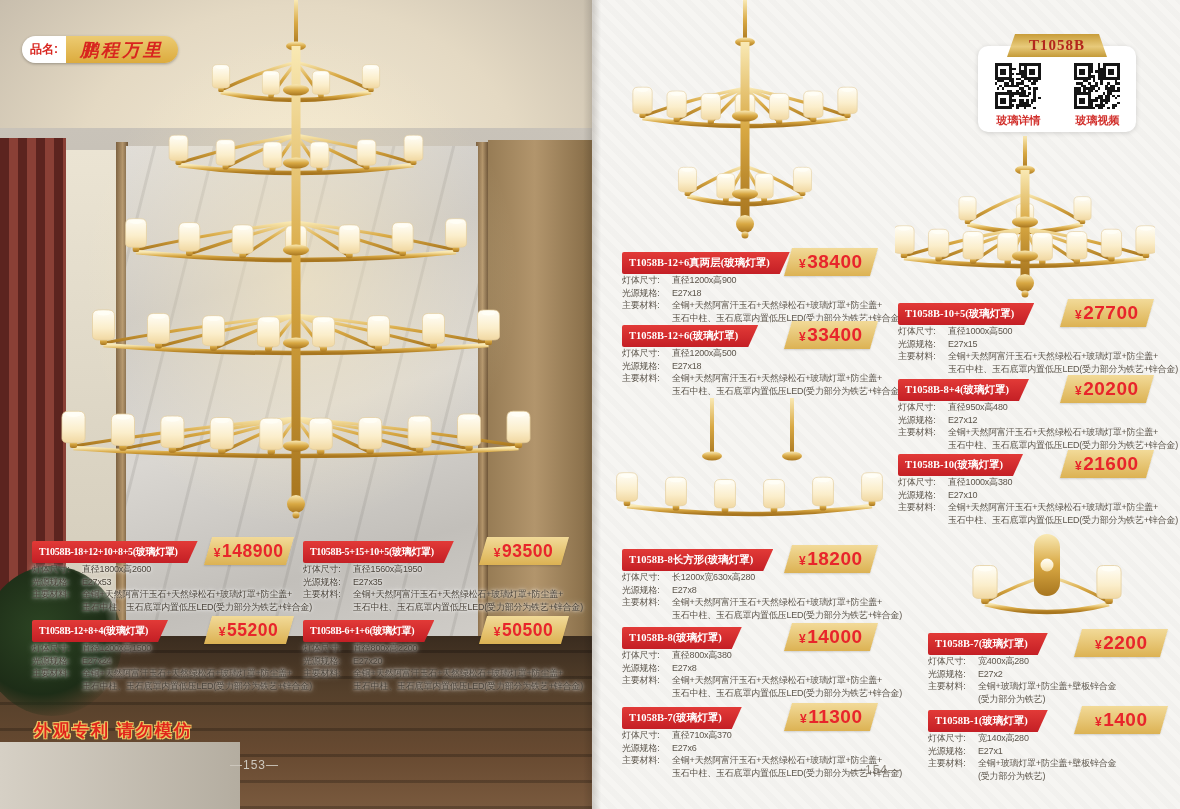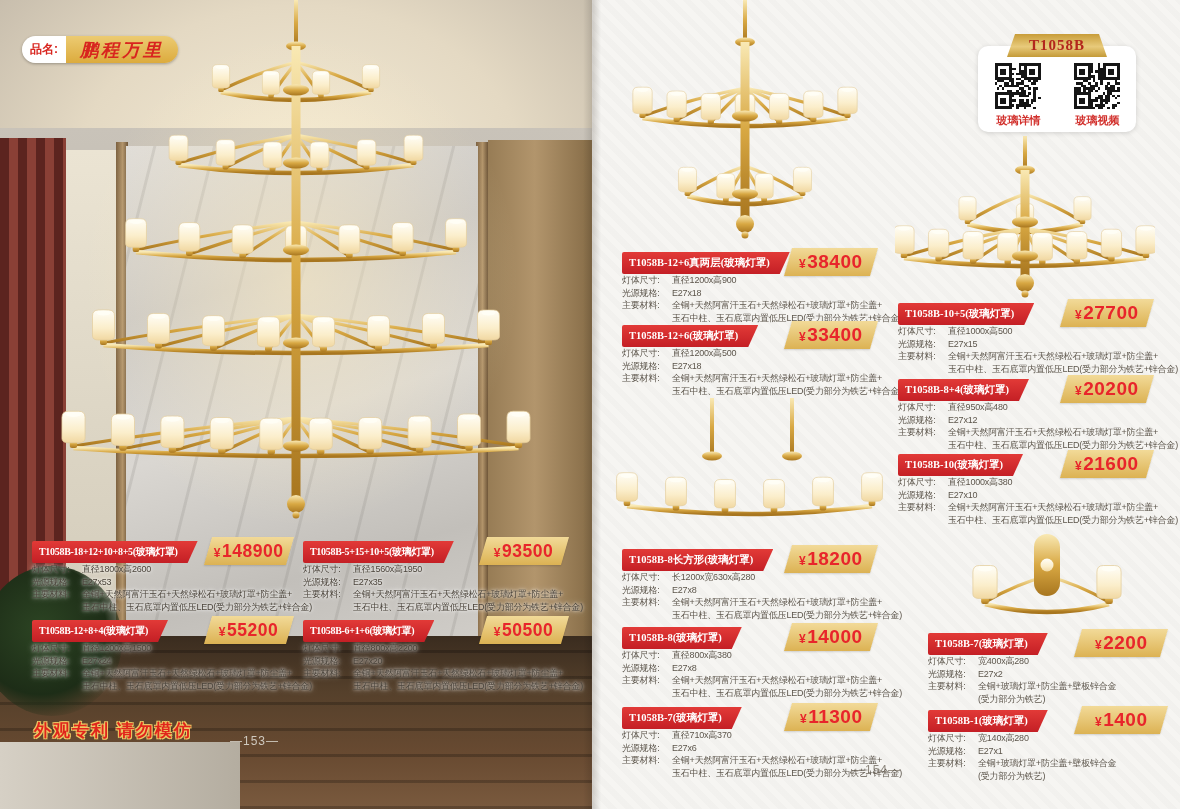--- a/index.html
+++ b/index.html
@@ -28,21 +28,21 @@
 .brand{left:22px;top:36px;height:27px;display:flex;align-items:stretch;border-radius:14px;overflow:hidden;box-shadow:0 1px 3px rgba(0,0,0,.3)}
 .brand .bl{background:#fff;color:#d8251f;font-weight:bold;font-size:12px;display:flex;align-items:center;padding:0 8px}
 .brand .bv{background:linear-gradient(180deg,#eccb72,#dcab3d);color:#d8251f;font-weight:bold;font-size:18px;font-style:italic;font-family:"Liberation Serif",serif;display:flex;align-items:center;padding:0 14px;letter-spacing:3px}
 
 
 .notice{left:34px;top:719px;color:#e0251c;font-weight:bold;font-size:17px;letter-spacing:2px;text-shadow:1px 1px 0 #eec964,-1px -1px 0 #eec964,1px -1px 0 #eec964,-1px 1px 0 #eec964}
 .patent{left:32px;top:742px;height:22px;display:flex;border-radius:11px;overflow:hidden;box-shadow:0 1px 2px rgba(0,0,0,.3)}
 .patent .pl{background:linear-gradient(#e04038,#c21f24);color:#fff;font-size:10px;display:flex;align-items:center;padding:0 7px}
 .patent .pnum{background:linear-gradient(#eed187,#dcb24f);color:#d8251f;font-weight:bold;font-size:15px;display:flex;align-items:center;padding:0 10px;letter-spacing:1px}
 
-.pgnum-l{left:230px;top:734px;color:#cfc9bf;font-size:12px;letter-spacing:1px}
+.pgnum-l{left:230px;top:758px;color:#cfc9bf;font-size:12px;letter-spacing:1px}
 .pgnum-r{left:852px;top:763px;color:#8d877d;font-size:12px;letter-spacing:1px}
 
 
 #right-page{left:592px;top:0;width:588px;height:809px;background:#f6f5f2}
 #right-page:after{content:"";position:absolute;inset:0;background:repeating-linear-gradient(45deg,rgba(0,0,0,.014) 0 6px,transparent 6px 12px);pointer-events:none}
 .gutter{left:583px;top:0;width:18px;height:809px;background:linear-gradient(90deg,rgba(0,0,0,0) 0%,rgba(0,0,0,.10) 42%,rgba(80,70,58,.22) 55%,rgba(0,0,0,0) 100%);z-index:5}
 
 
 .qrcard{left:978px;top:46px;width:158px;height:86px;background:#fff;border-radius:10px;box-shadow:0 1px 5px rgba(0,0,0,.15);z-index:3}
 .ribbon{position:absolute;left:50%;top:-12px;transform:translateX(-50%);width:100px;height:23px;background:linear-gradient(180deg,#c89d39,#e8ca7b 55%,#c49a37);clip-path:polygon(8px 0,calc(100% - 8px) 0,100% 100%,0 100%);display:flex;align-items:center;justify-content:center;font-family:"Liberation Serif",serif;font-weight:bold;font-size:15px;color:#b3271d;letter-spacing:1px}

